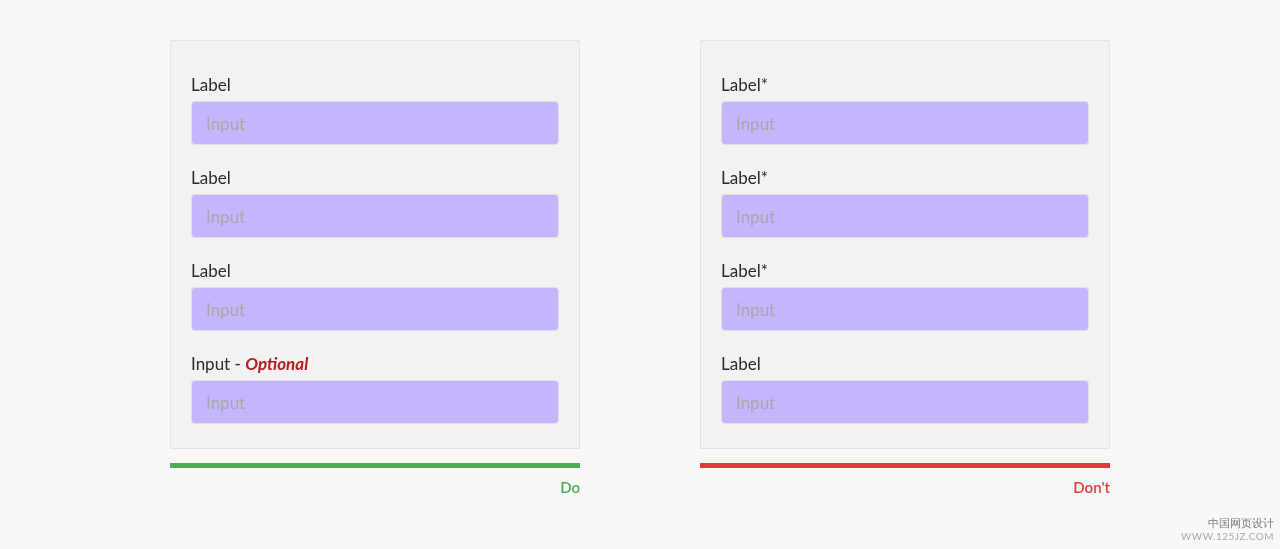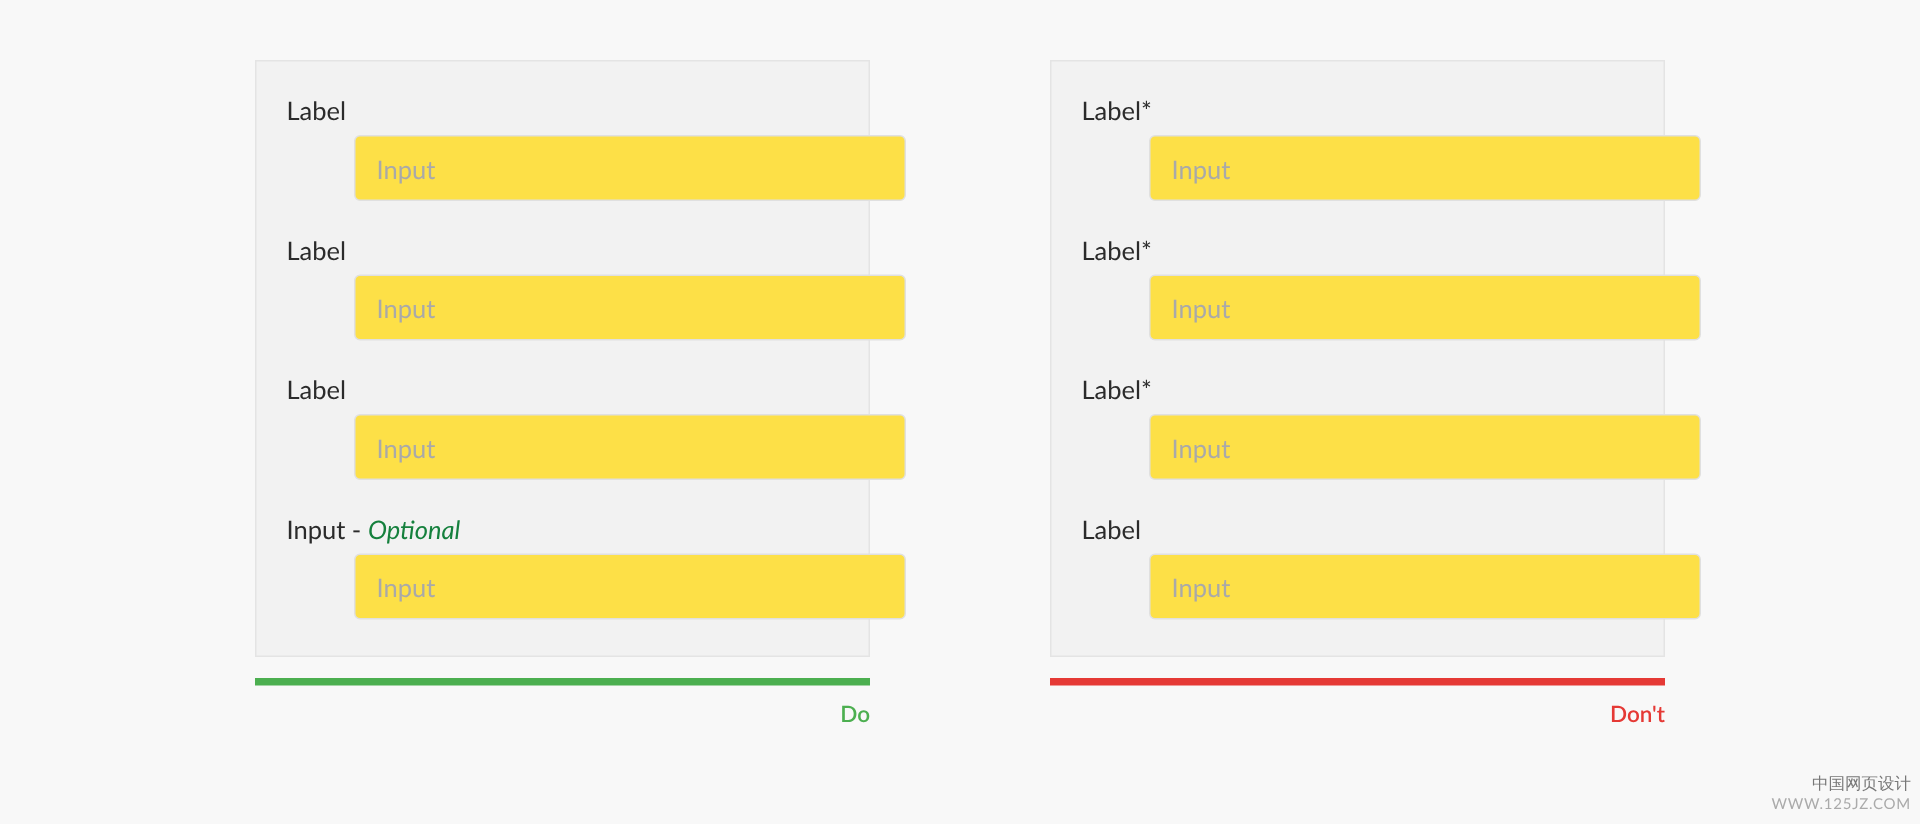--- a/index.html
+++ b/index.html
@@ -15,51 +15,50 @@
       gap: 120px;
       padding: 40px 0 0 170px;
       align-items: flex-start;
     }
     .column {
       width: 410px;
     }
     .panel {
       background: #f2f2f2;
       border: 1px solid #e4e4e4;
-      padding: 22px 20px 24px 20px;
+      padding: 33px 20px 24px 20px;
     }
     .field {
       margin-bottom: 22px;
     }
     .field:last-child {
       margin-bottom: 0;
     }
     .label-row {
       display: block;
       margin-bottom: 6px;
       font-size: 17px;
       color: #2b2b2b;
       font-weight: 400;
     }
     .optional {
-      color: #15803d;
+      color: #b91c1c;
       font-style: italic;
-      font-weight: 400;
+      font-weight: 700;
     }
     .input {
       width: 100%;
       height: 44px;
       border: 1px solid #e0e0e0;
       border-radius: 4px;
-      background: #fde047;
+      background: #c4b5fd;
       padding: 0 14px;
       font-size: 17px;
       color: #2b2b2b;
       font-family: inherit;
-      margin-left: 45px;
     }
     .input::placeholder {
       color: #a9a9a9;
       font-weight: 400;
     }
     .bar {
       height: 5px;
       margin-top: 14px;
     }
     .bar.do { background: #4caf50; }

